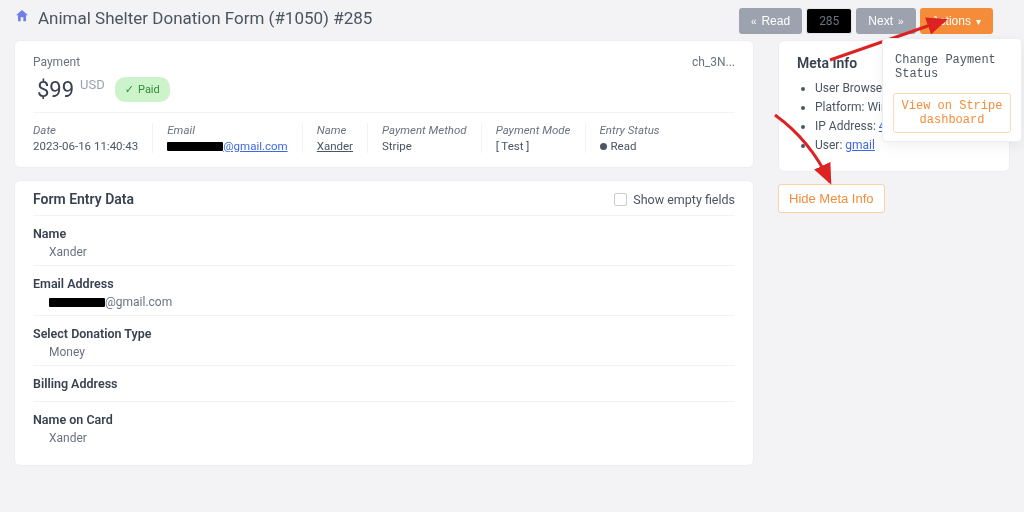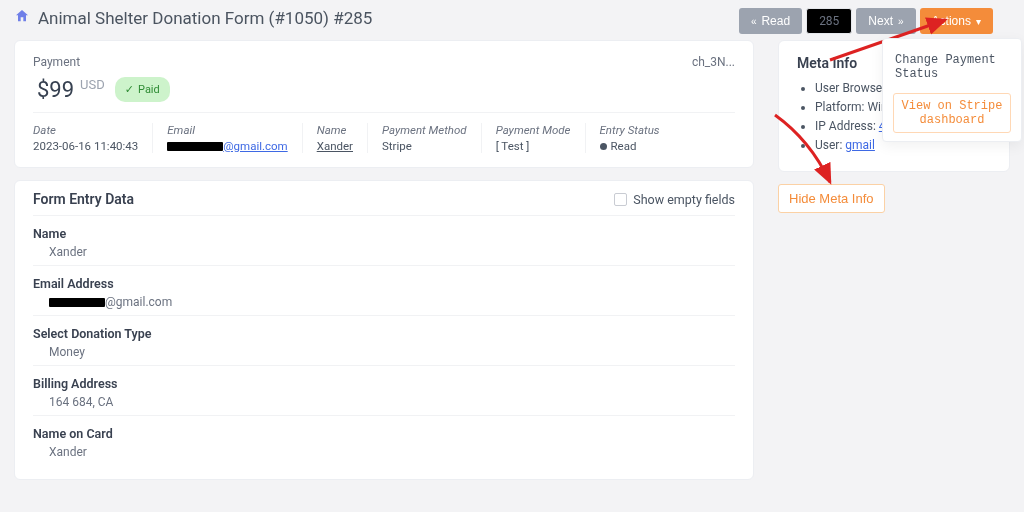--- a/index.html
+++ b/index.html
@@ -198,21 +198,20 @@
       <div class="entry-row">
         <div class="e-label">Email Address</div>
         <div class="e-val"><span class="redact"></span><span>@gmail.com</span></div>
       </div>
       <div class="entry-row">
         <div class="e-label">Select Donation Type</div>
         <div class="e-val">Money</div>
       </div>
       <div class="entry-row">
         <div class="e-label">Billing Address</div>
-        <div class="e-val">164 684, CA</div>
       </div>
       <div class="entry-row">
         <div class="e-label">Name on Card</div>
         <div class="e-val">Xander</div>
       </div>
     </div>
 
   </div>
 
   <div class="right-col">

